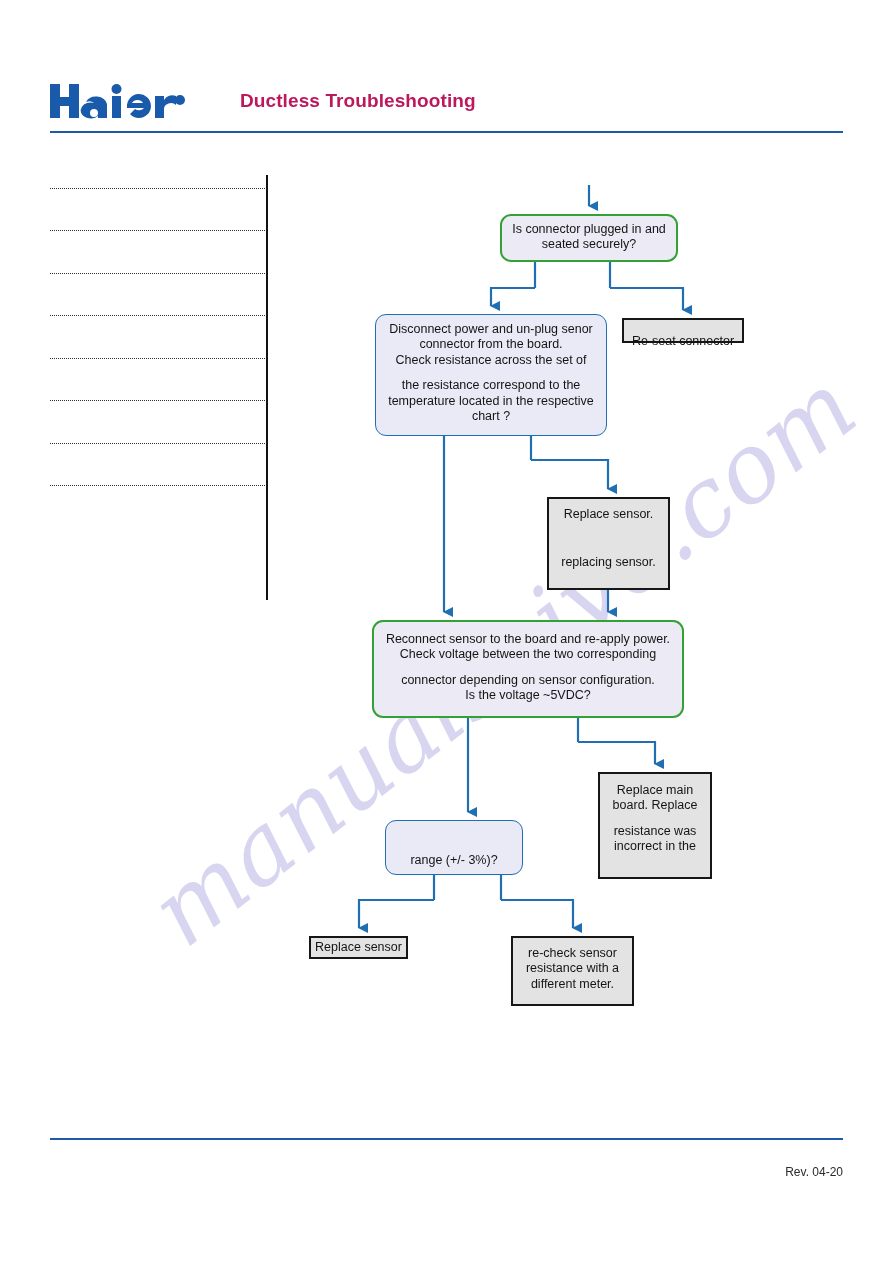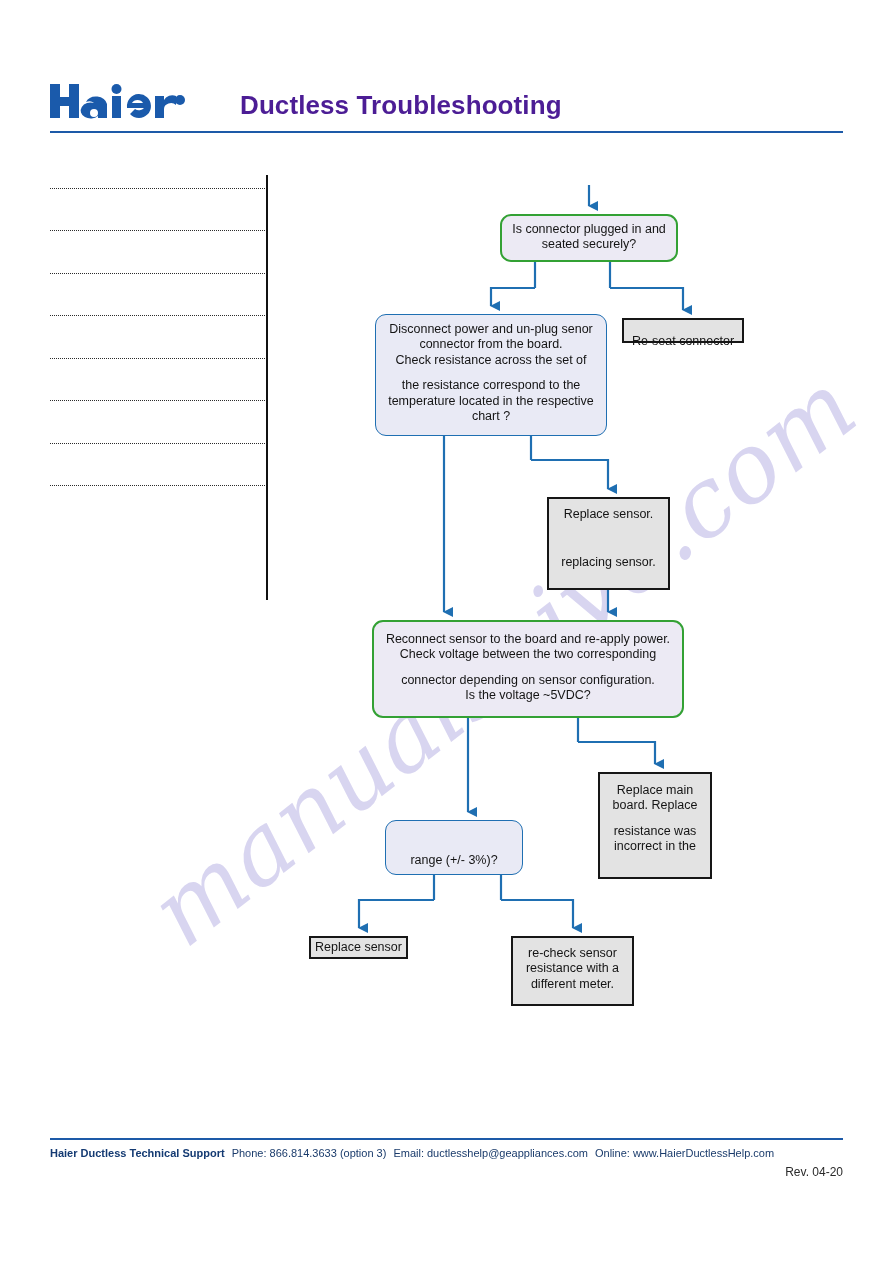--- a/index.html
+++ b/index.html
@@ -58,23 +58,23 @@
     left: 0;
     top: -2px;
     width: 145px;
     height: 42px;
   }
   #logo svg { display:block; }
   #header-title {
     position: absolute;
     left: 190px;
     top: 6px;
-    font-size: 26px;
+    font-size: 19px;
     font-weight: bold;
-    color: #4c1d95;
+    color: #be185d;
     letter-spacing: 0.1px;
     white-space: nowrap;
   }
   #header-rule {
     position: absolute;
     left: 0;
     top: 47px;
     width: 793px;
     height: 2px;
     background: #1d5aa8;
@@ -327,18 +327,15 @@
       <span class="node-text">Replace sensor</span>
     </div>
 
     <div class="node rect align-top" id="node-recheck">
       <span class="node-text">re-check sensor<br>resistance with a<br>different meter.</span>
     </div>
 
   </div>
 
   <div id="footer-rule"></div>
-  <div id="footer">
-    <span class="f-strong">Haier Ductless Technical Support</span><span class="f-gap"></span><span>Phone: 866.814.3633 (option 3)</span><span class="f-gap"></span><span>Email: ductlesshelp@geappliances.com</span><span class="f-gap"></span><span>Online: www.HaierDuctlessHelp.com</span>
-  </div>
   <div id="footer-rev">Rev. 04-20</div>
 
 </div>
 
 </body></html>

